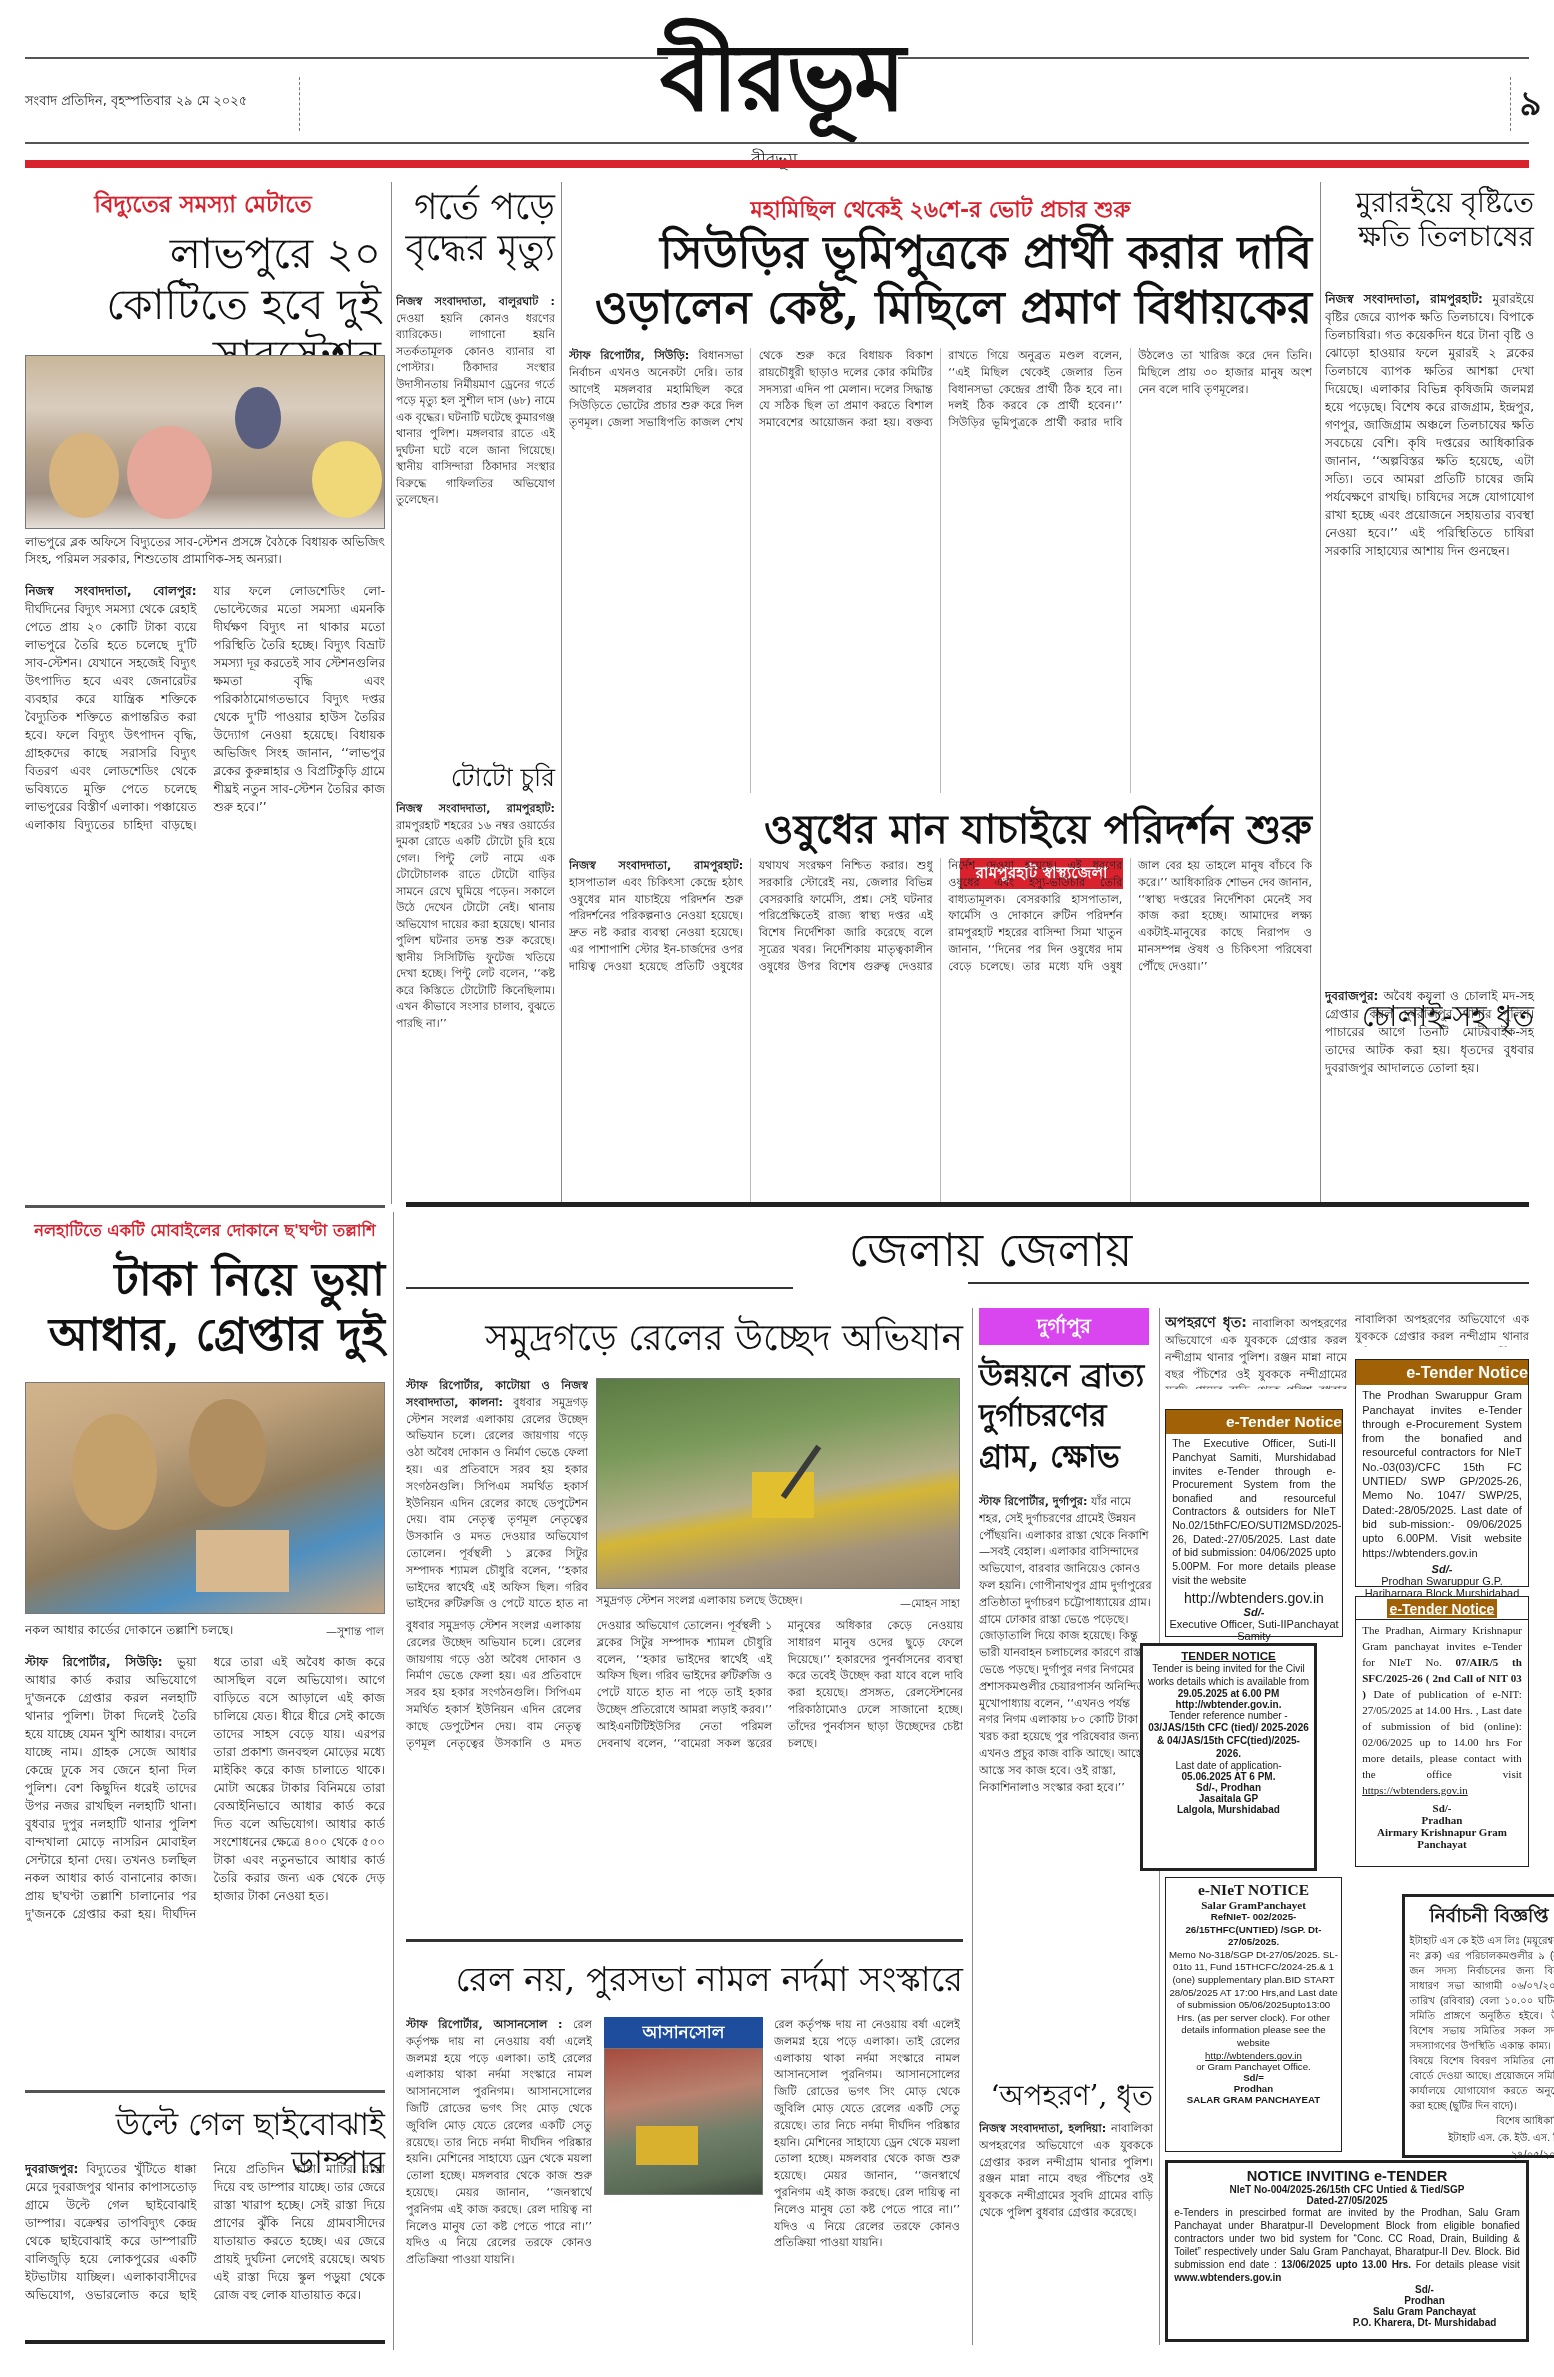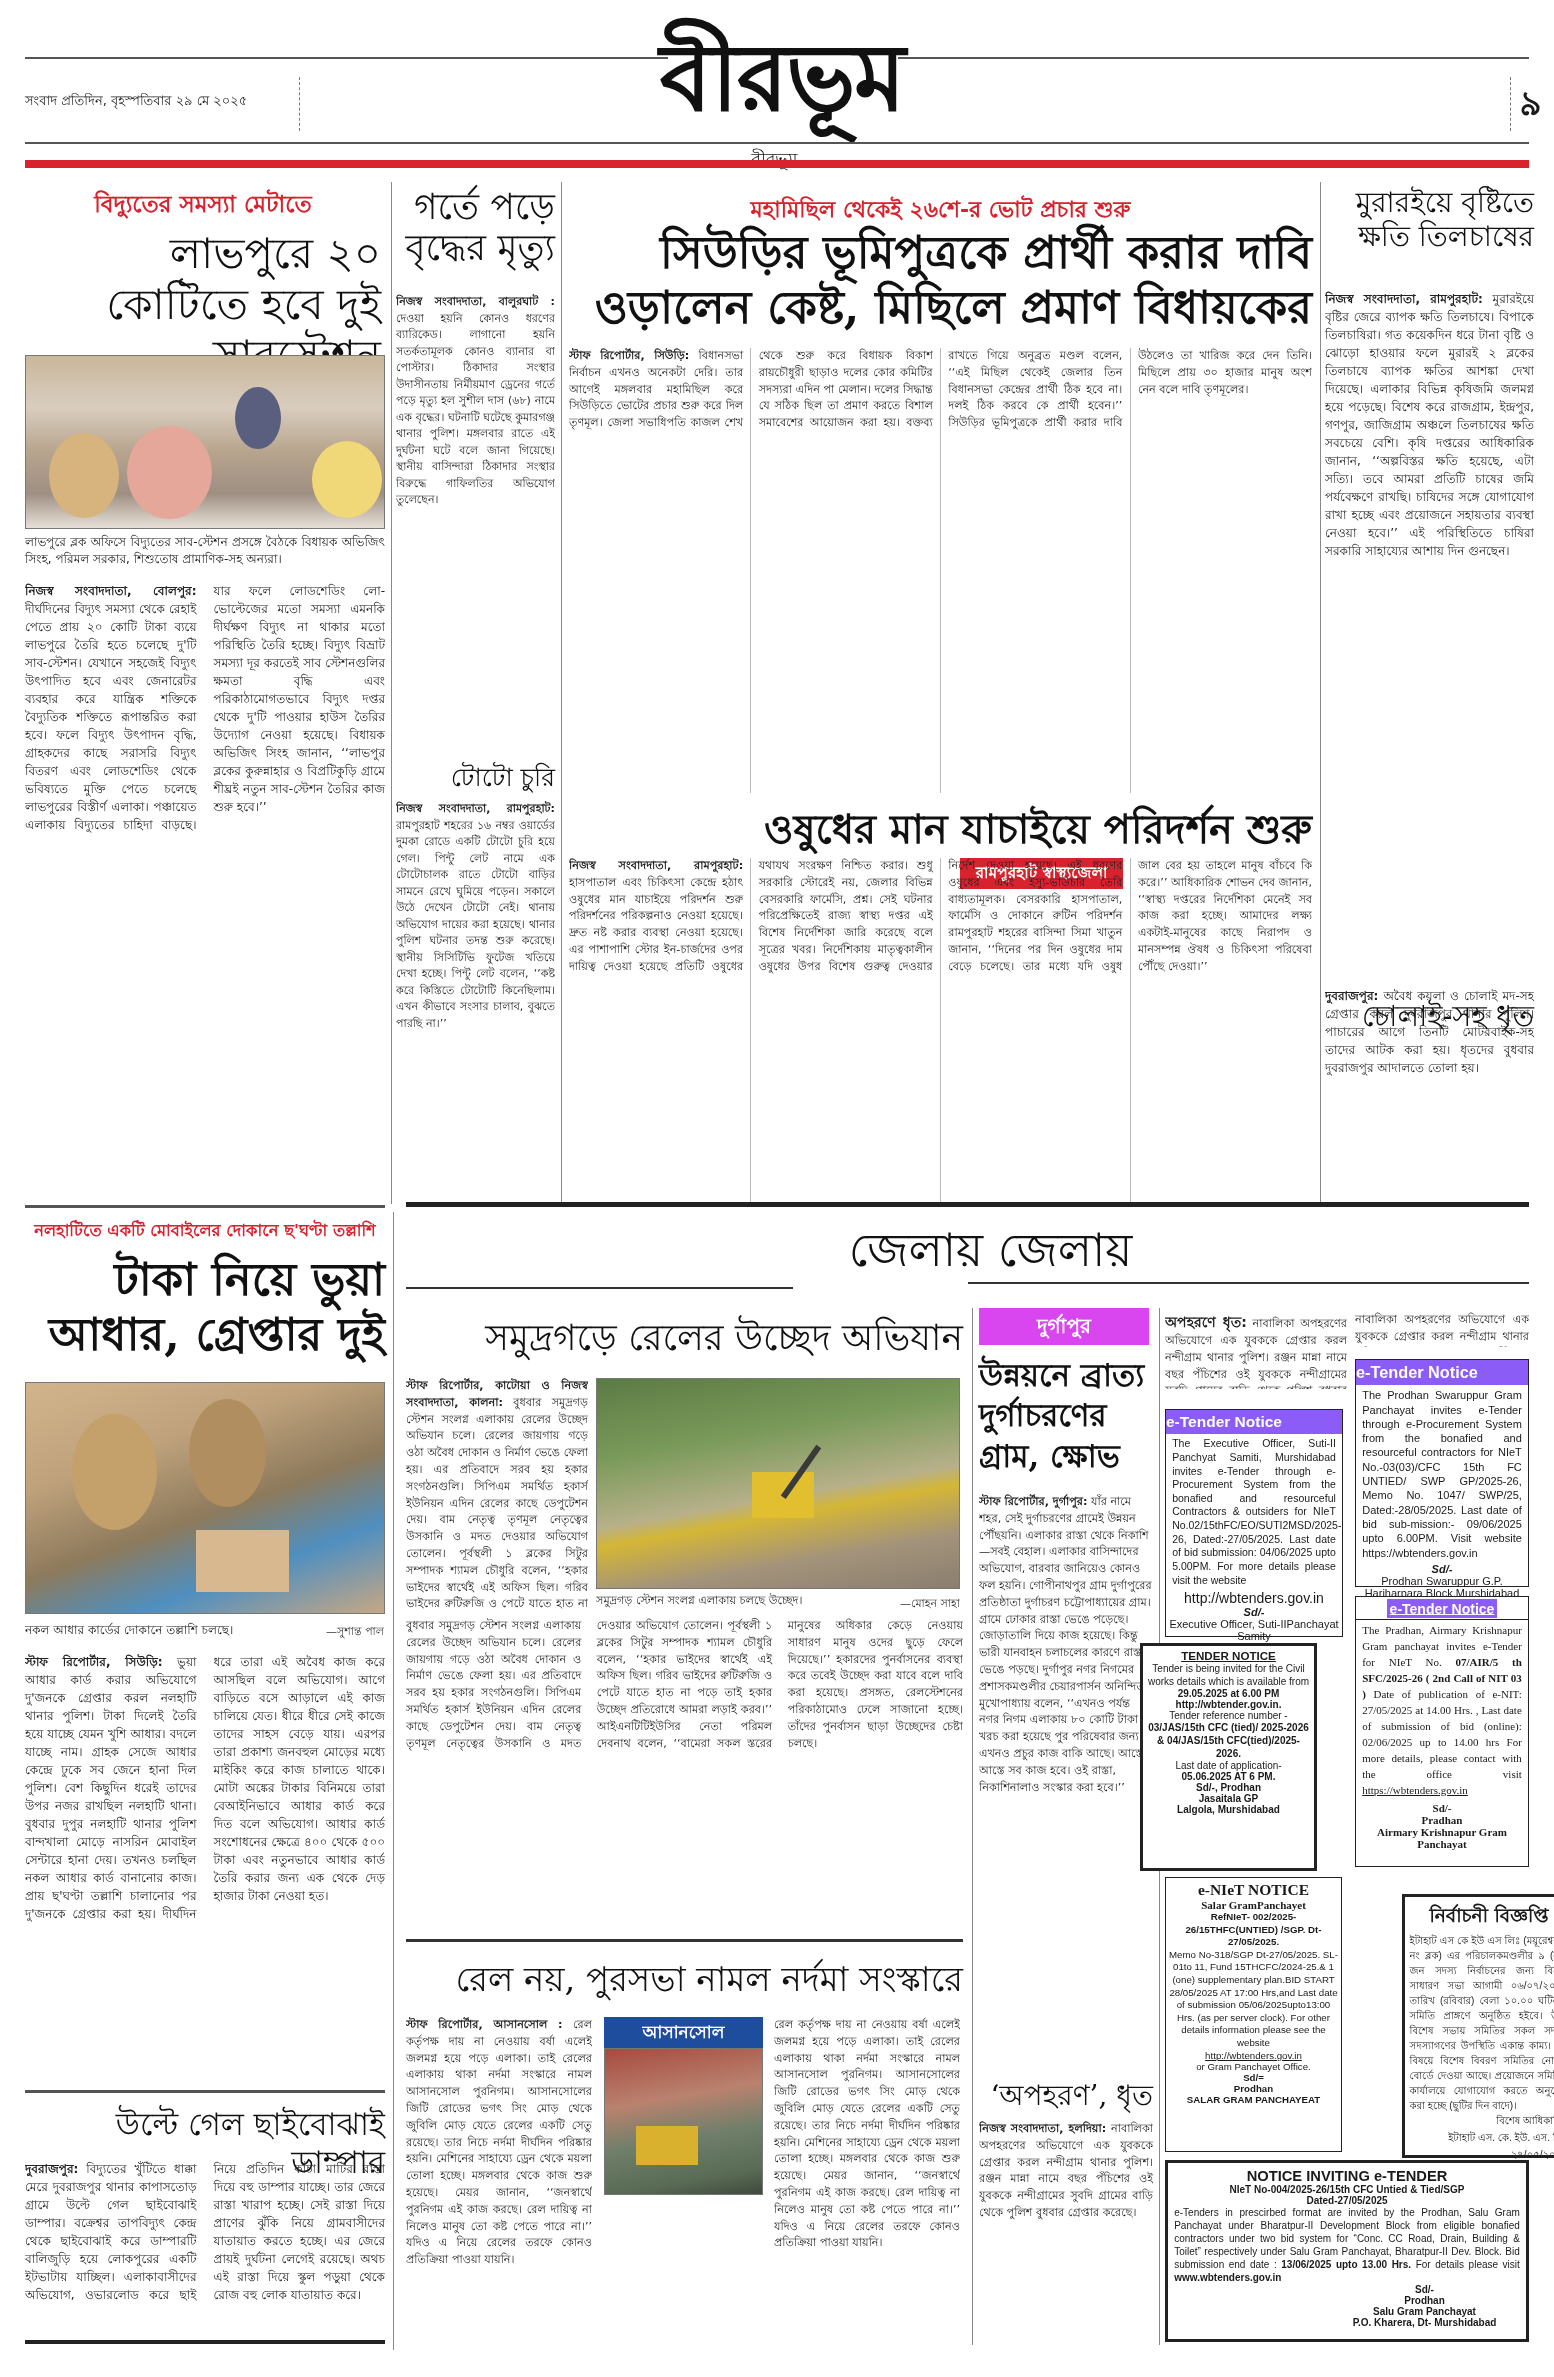--- a/index.html
+++ b/index.html
@@ -34,21 +34,21 @@
   .photo-demolition { background: linear-gradient(170deg, #5b7b45 0%, #7a9a5a 30%, #b8b08a 55%, #d4b636 62%, #a3937b 80%, #8a7e6e 100%); }
   .photo-drain { background: linear-gradient(170deg, #a64b3e 0%, #b9826f 35%, #6f7f6a 60%, #5a6b55 85%, #3e4a3e 100%); }
   .photo-shape { position: absolute; border-radius: 50%; }
 
   .tag-red { background: #d8232f; color: #fff; font-weight: 700; text-align: center; }
   .tag-maroon { background: #d946ef; color: #fff; text-align: center; font-weight: 700; }
   .tag-blue { background: #1e4d9e; color: #fff; text-align: center; font-weight: 700; }
 
   .ad { position: absolute; border: 1.2px solid #222; background: #fff; font-family: "Liberation Sans", sans-serif; }
   .ad-heavy { border: 3.1px solid #222; }
-  .ad-title-bar { background: #8b5cf6; color: #fff; text-align: left; font-weight: 700; }
+  .ad-title-bar { background: #a16207; color: #fff; text-align: right; font-weight: 700; }
   .ad-body { font-size: 11.6px; line-height: 1.35; text-align: justify; padding: 3.1px 6.2px; }
   .ad-center { text-align: center; }
   .serif { font-family: "Liberation Serif", serif; }
   .bold { font-weight: 700; }
   .uline { text-decoration: underline; }
   .section-band { font-family: "DejaVu Serif", serif; font-size: 46px; text-align: center; color: #111; }
 </style>
 </head>
 <body>
 

